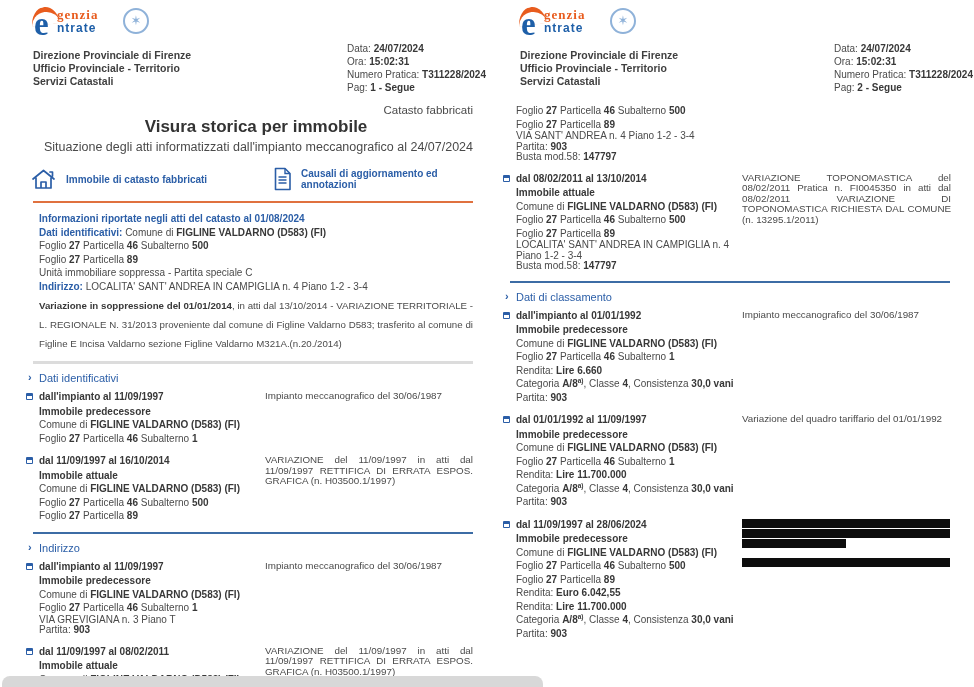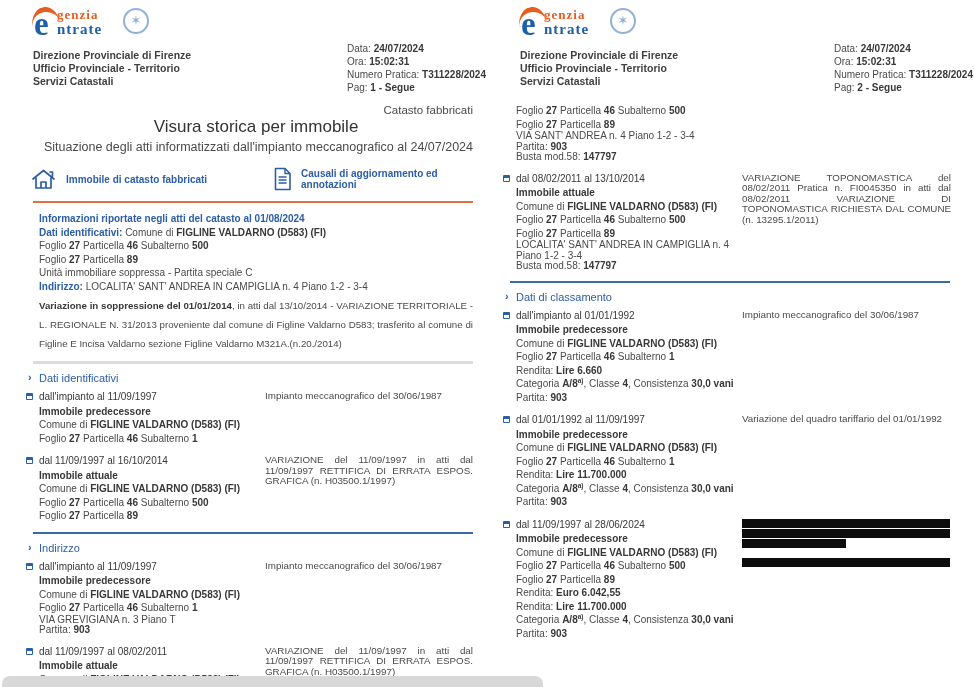--- a/index.html
+++ b/index.html
@@ -12,40 +12,40 @@
   #page2{left:487px}
 
   
   .logo{position:absolute;top:6px;left:33px;width:130px;height:40px}
   .logo-arc{position:absolute;left:-2px;top:1px;width:28px;height:13px;
     border-top:5px solid #e85c1e;border-radius:50% 50% 0 0 / 100% 100% 0 0;transform:rotate(-8deg)}
   .logo-e{position:absolute;left:1px;top:2px;font-family:"Liberation Serif","DejaVu Serif",serif;
     font-size:33px;line-height:33px;font-weight:bold;color:#1e5fa8}
   .lw1{position:absolute;left:24px;top:1px;font-family:"Liberation Serif","DejaVu Serif",serif;
     font-size:13px;font-weight:bold;color:#e85c1e;letter-spacing:1px}
-  .lw2{position:absolute;left:24px;top:15px;font-family:Liberation Serif, serif;
-    font-size:15px;font-weight:bold;color:#1e5fa8;letter-spacing:1px}
+  .lw2{position:absolute;left:24px;top:15px;font-family:Liberation Sans, sans-serif;
+    font-size:12px;font-weight:bold;color:#1e5fa8;letter-spacing:1px}
   .emblem{position:absolute;left:90px;top:2px;width:26px;height:26px;border:2px solid #8fb2d9;
     border-radius:50%;box-sizing:border-box;text-align:center}
   .emblem::before{content:"\2736";color:#8fb2d9;font-size:13px;line-height:22px}
   .office{position:absolute;top:49px;left:33px;font-size:10.5px;line-height:13px;font-weight:bold;color:#3f3f3f}
   .meta{position:absolute;top:42px;left:347px;font-size:10px;line-height:13px;color:#4a4a4a}
 
   
   .b{font-weight:bold;color:#383838}
   .blue{color:#2b5ea7;font-weight:bold}
   sup{font-size:6.5px;line-height:0;vertical-align:super}
 
   
   .content{position:absolute;top:104px}
   #page1 .content{left:39px;width:434px}
   #page2 .content{left:29px;width:435px}
 
   .t1{font-size:11.5px;text-align:right;color:#4a4a4a}
-  .t2{font-size:17px;font-weight:normal;text-align:center;color:#333;margin-top:1px}
+  .t2{font-size:17px;font-weight:bold;text-align:center;color:#333;margin-top:1px}
   .t3{font-size:12.5px;text-align:right;color:#4a4a4a;margin-top:3px}
 
   .tabs{position:relative;height:28px;margin-top:13px}
   .tab{position:absolute;top:0;display:flex;align-items:center;gap:9px;
     color:#2b5ea7;font-weight:bold;font-size:10px}
   .tab1{left:-9px}
   .tab2{left:234px}
   .tab svg{display:block}
   .orange-line{height:2px;background:#e0713f;margin:6px 0 0 -6px;width:440px}
 
@@ -59,21 +59,21 @@
   .chev{position:absolute;left:-11px;top:-1px}
   .chev::before{content:"\203A";font-weight:bold}
 
   .entries{margin-top:5px}
   .entry{display:flex;margin-bottom:9px}
   .e-left{flex:0 0 226px;width:226px}
   .e-right{flex:1;font-size:9.8px;line-height:10.5px;color:#4a4a4a;padding-top:1px}
   .e-right.just{text-align:justify}
   .line{font-size:10px;line-height:13.5px;white-space:nowrap}
   .line.tight{line-height:10.5px}
-  .date-line{position:relative;font-weight:normal;color:#383838;margin-bottom:1px}
+  .date-line{position:relative;font-weight:bold;color:#383838;margin-bottom:1px}
   .cal{position:absolute;left:-13px;top:3px;width:7px;height:7px;box-sizing:border-box;
     border:1px solid #2b5ea7;border-top-width:3px;border-radius:1px}
 
   .red-bar{height:9px;background:#0d0d0d;margin-bottom:1px}
   .red-gap{height:9px}
 
   .bottom-band{position:absolute;left:2px;top:676px;width:541px;height:11px;
     background:#d8d8d8;border-radius:8px 8px 0 0}
 </style>
 </head>

